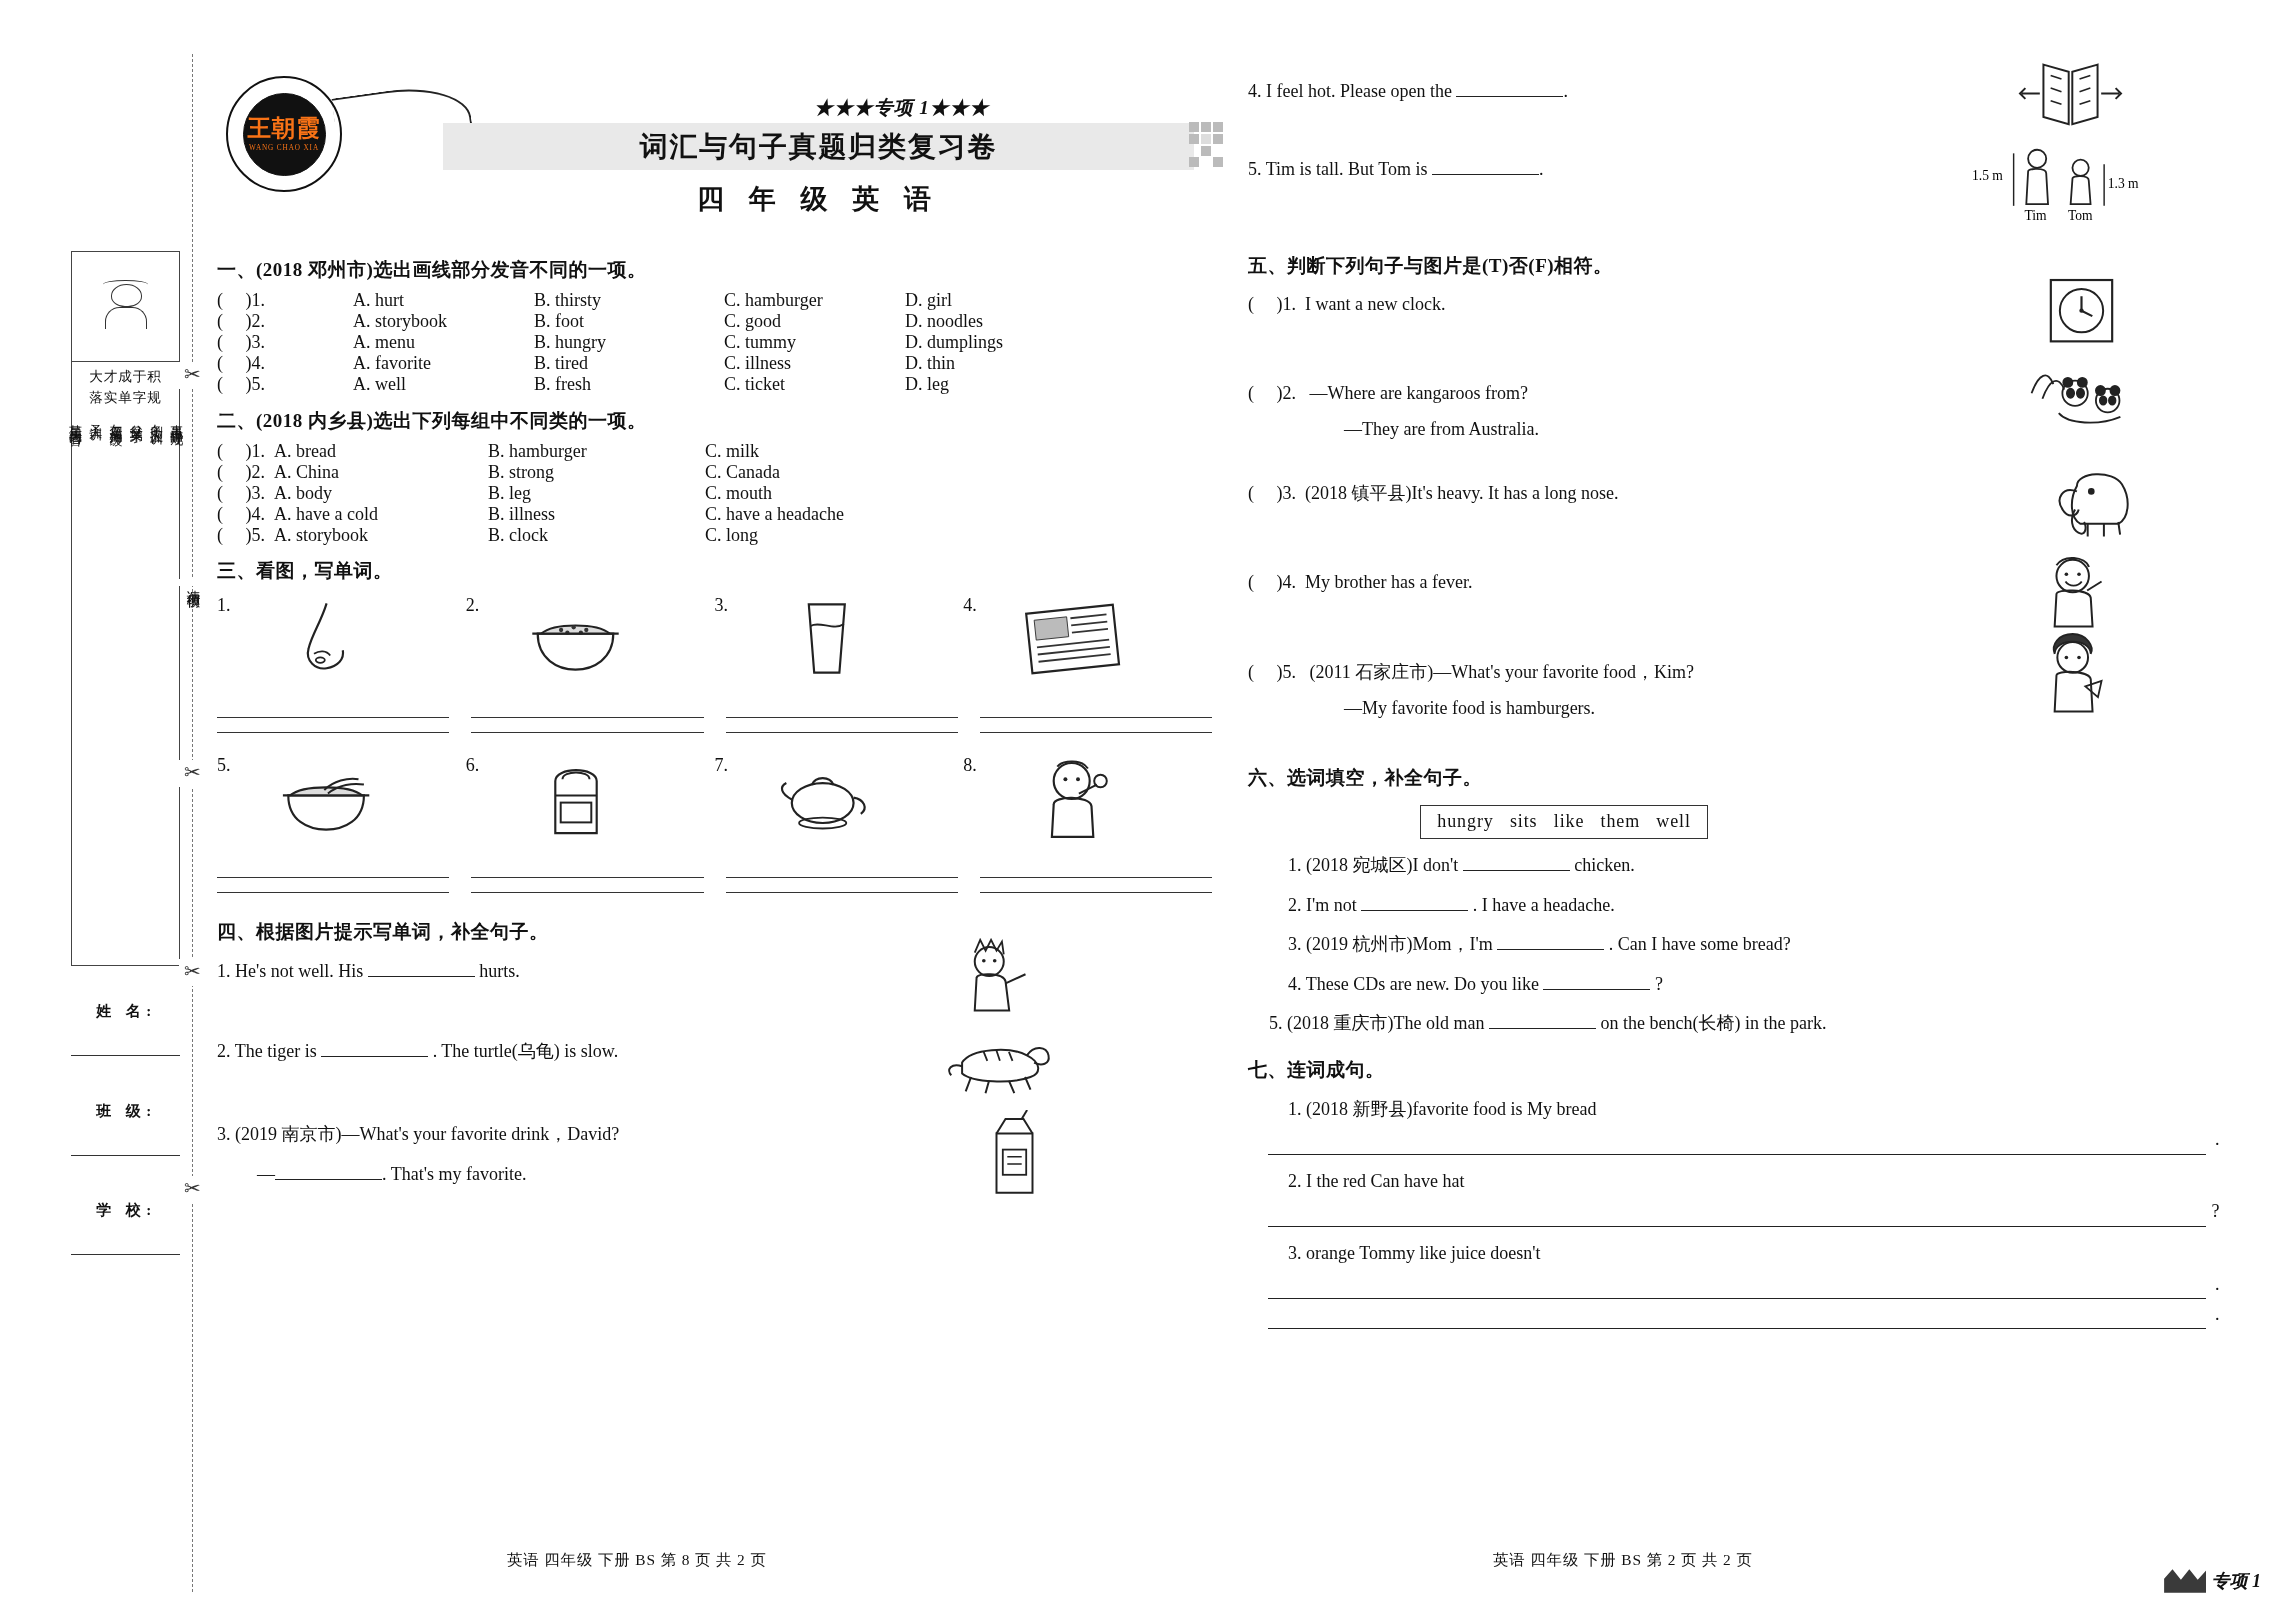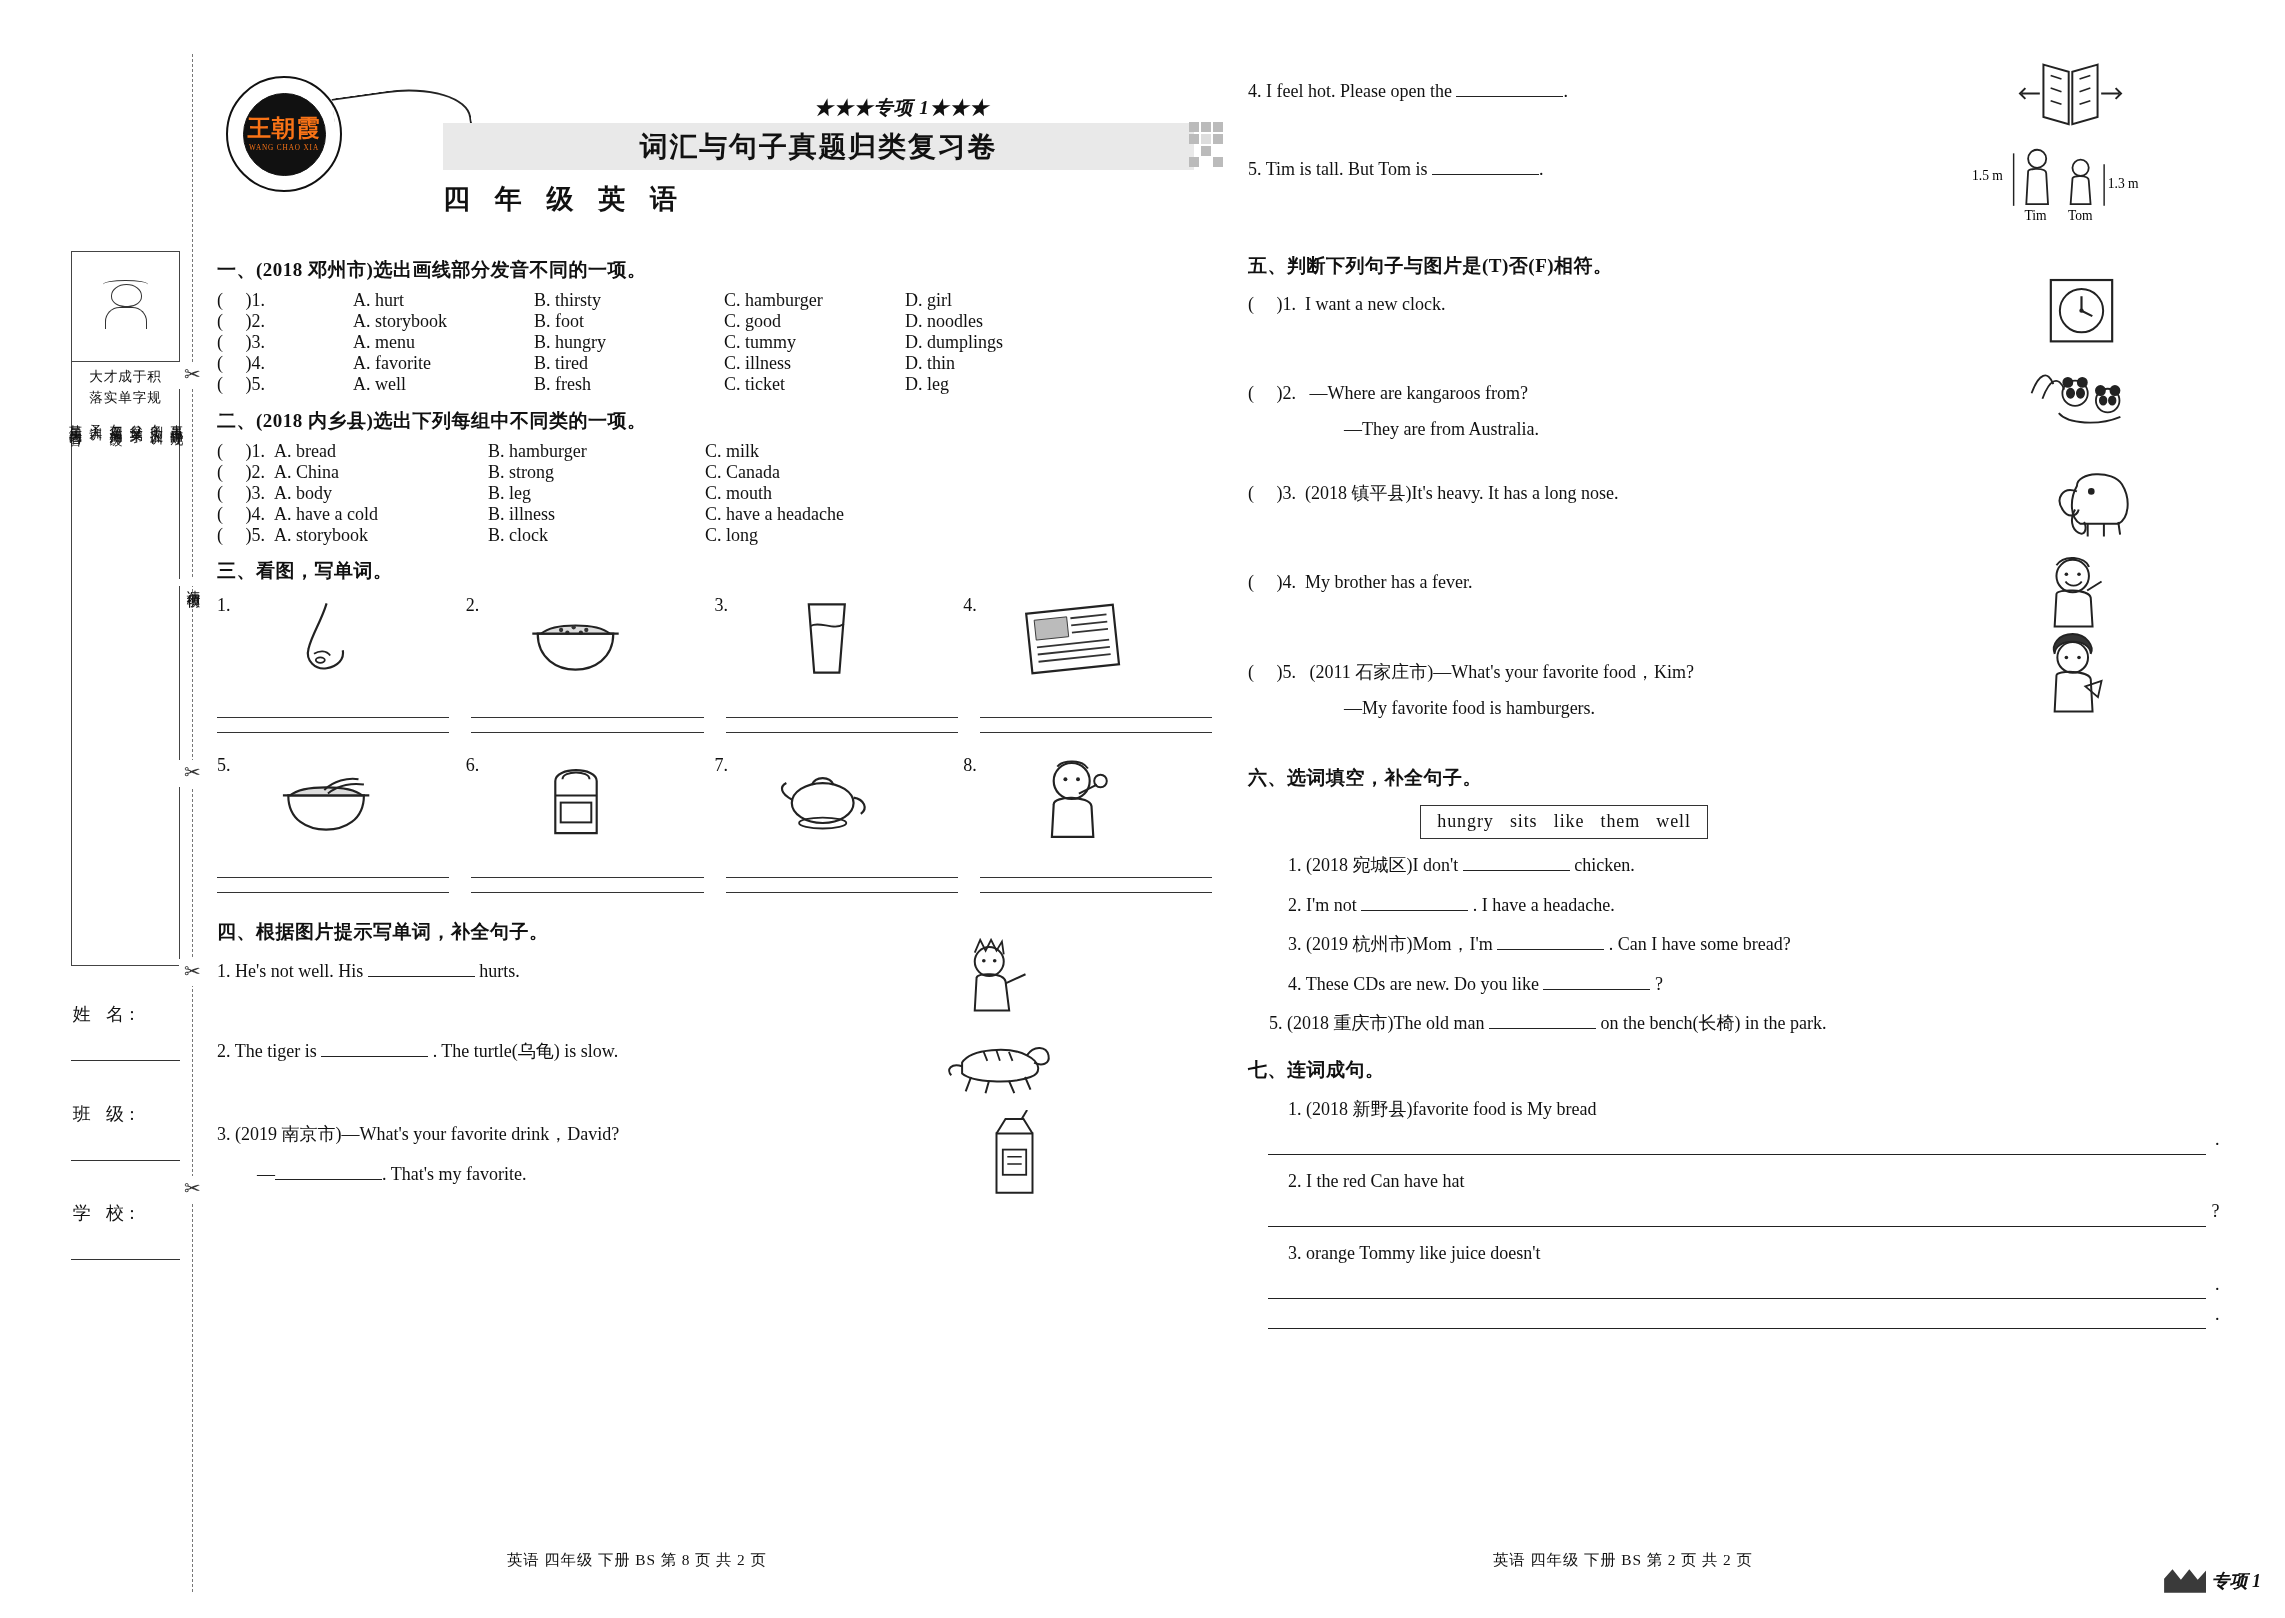--- a/index.html
+++ b/index.html
@@ -33,21 +33,21 @@
     font-family:"Liberation Serif", serif; letter-spacing:0.9px;
   }
   .strip-motto div { white-space:nowrap; }
   .strip-cols {
     padding:5.4px 1.8px; display:flex; flex-direction:row-reverse; justify-content:center;
     gap:1.8px; font-size:13px; line-height:1.42;
   }
   .strip-cols .col { writing-mode:vertical-rl; text-orientation:upright; letter-spacing:1.8px; }
 
   .field-box { position:absolute; left:71px; width:109px; }
-  .field-box .lbl { font-size:18px; letter-spacing:5.4px; font-weight:normal; padding-left:1.8px;}
+  .field-box .lbl { font-size:15px; letter-spacing:5.4px; font-weight:bold; padding-left:1.8px;text-align:center;}
   .field-box .line { border-bottom:1.3px solid #333; height:31px; margin-top:3.6px; }
 
   
   .fold {
     position:absolute; left:192px; top:54px; height:1538px; width:0;
     border-left:1.3px dashed #777;
   }
   .scissor { position:absolute; left:179px; width:27px; height:27px; font-size:20px;
      background:#fff; text-align:center; color:#333; }
 
@@ -79,21 +79,21 @@
     position:absolute; left:597px; top:23.5px; font-size:19px; font-style:italic; font-weight:bold;
     letter-spacing:0.9px;
   }
   .title-bar {
     position:absolute; left:226px; top:52px; width:751px; height:47px;
     background:#e9e9e9; display:flex; align-items:center; justify-content:center;
     font-size:28px; font-weight:bold; letter-spacing:1.8px;
   }
   .checker { position:absolute; left:972px; top:51px; width:42px; height:51px; }
   .checker i { position:absolute; width:10px; height:10px; background:#bbb; display:block;}
-  .subject-line { position:absolute; left:226px; top:110px; width:751px; 
+  .subject-line { position:absolute; left:226px; top:110px; width:751px; text-align:center;
      font-size:27px; font-weight:bold; letter-spacing:9px;}
 
   
   .sec { margin-top:12.7px; }
   .sec-title { font-size:19px; font-weight:bold; letter-spacing:0.5px; margin:9px 0 7.2px 0;}
 
   .grid4 { display:grid; grid-template-columns: 136px 181px 190px 181px; font-size:18px; }
   .grid3 { display:grid; grid-template-columns: 271px 217px 235px; font-size:18px; }
 
   

